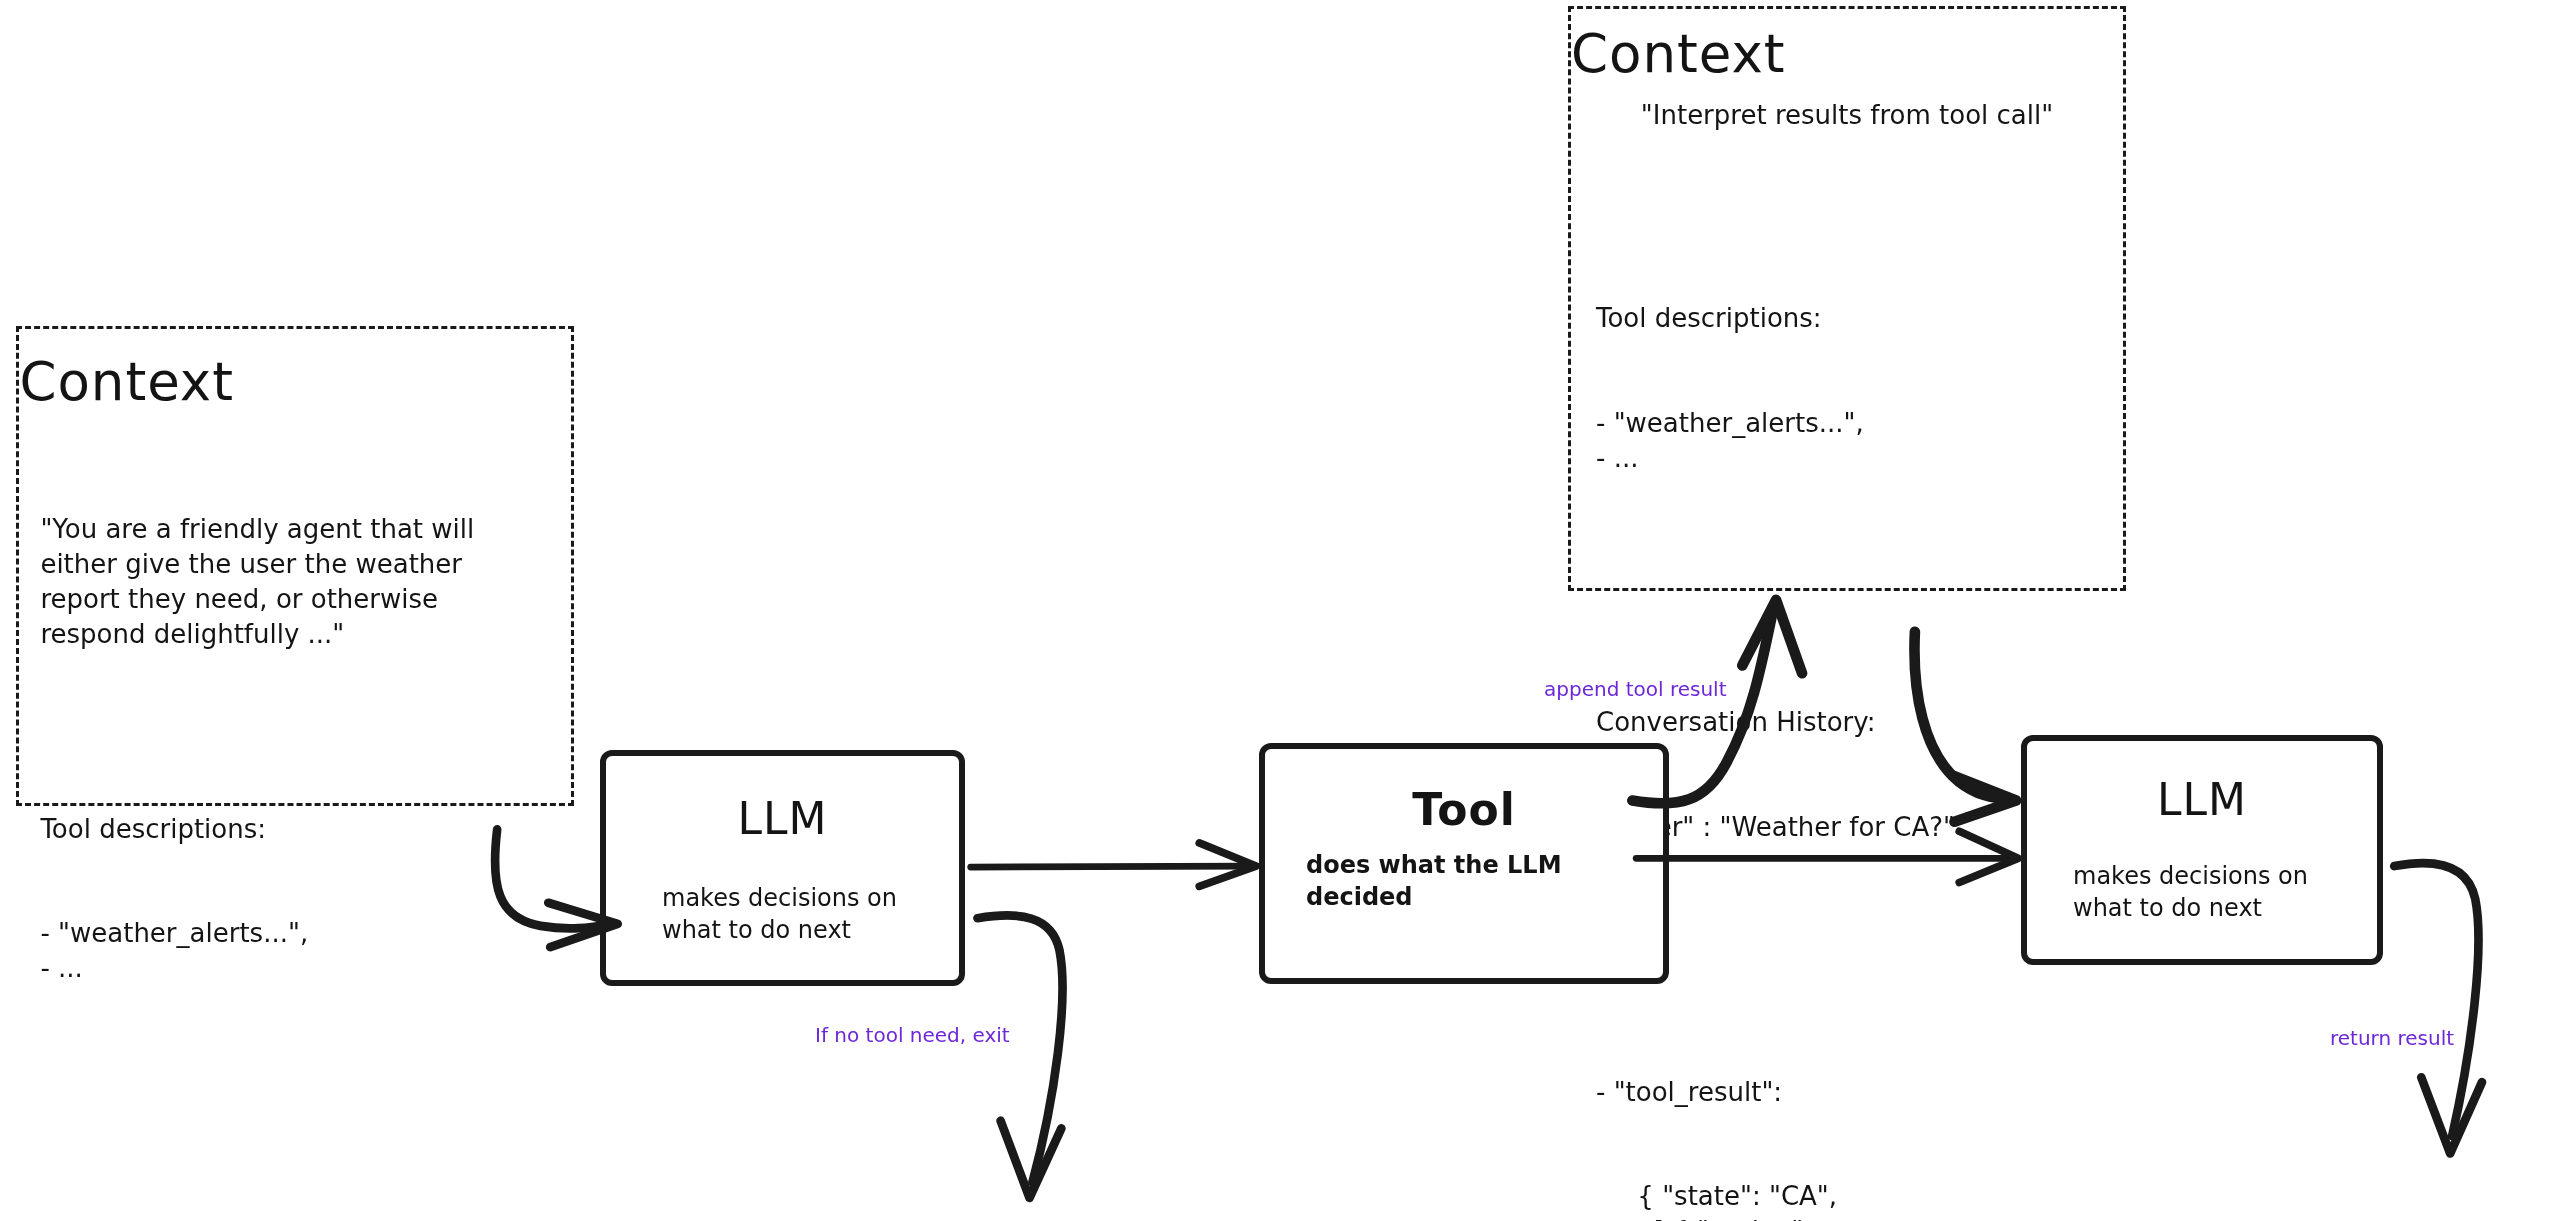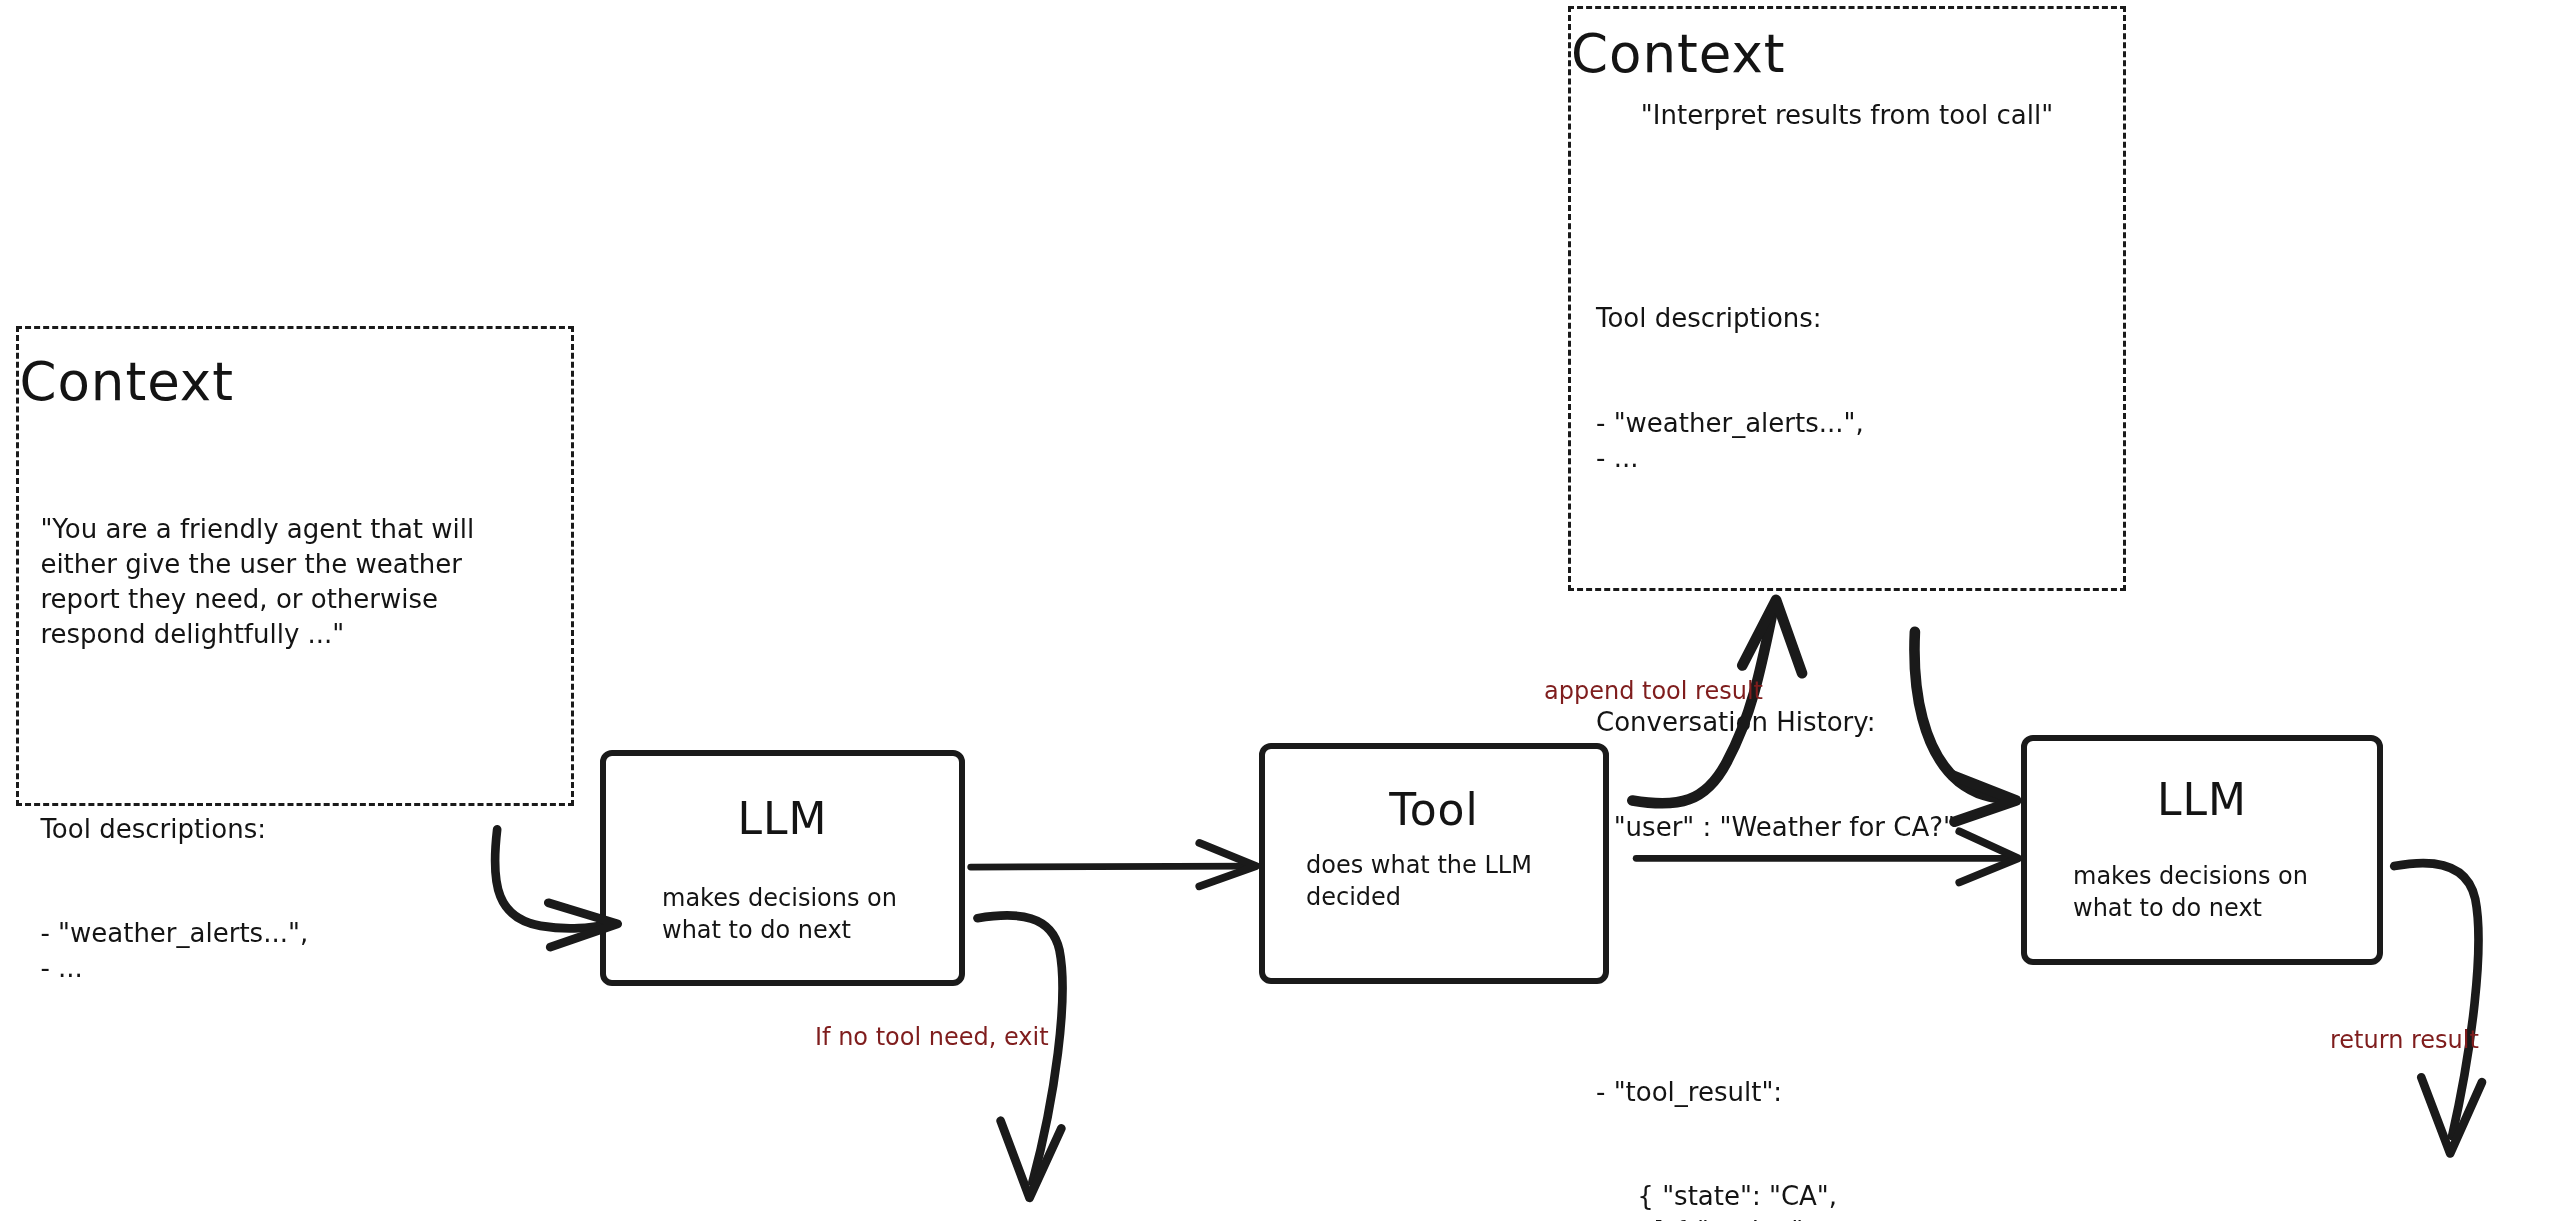--- a/index.html
+++ b/index.html
@@ -64,34 +64,34 @@
     font-size:24px;
     line-height:1.32;
     text-align:left;
     white-space:pre-line;
   }
 
   #node-llm1{left:600px;top:750px;width:365px;height:236px;}
   #node-llm1 .node-title{margin-top:41px;}
   #node-llm1 .node-sub{margin-top:42px;align-self:flex-start;margin-left:56px;}
 
-  #node-tool{left:1259px;top:743px;width:350px;height:241px;}
+  #node-tool{left:1259px;top:743px;width:410px;height:241px;font-weight:bold;}
   #node-tool .node-title{margin-top:39px;}
   #node-tool .node-sub{margin-top:18px;align-self:flex-start;margin-left:41px;}
 
   #node-llm2{left:2021px;top:735px;width:362px;height:230px;}
   #node-llm2 .node-title{margin-top:37px;}
   #node-llm2 .node-sub{margin-top:39px;align-self:flex-start;margin-left:46px;}
 
   
   .edge-label{
     position:absolute;
-    font-size:24px;
+    font-size:20px;
     line-height:1.2;
-    color:#7f1d1d;
+    color:#6d28d9;
     white-space:nowrap;
   }
   #lbl-exit{left:815px;top:1023px;}
   #lbl-append{left:1544px;top:677px;}
   #lbl-return{left:2330px;top:1026px;}
 
   
   #arrows{position:absolute;left:0;top:0;width:2576px;height:1221px;}
   #arrows path{fill:none;stroke:#1a1a1a;stroke-linecap:round;stroke-linejoin:round;}
 </style>

